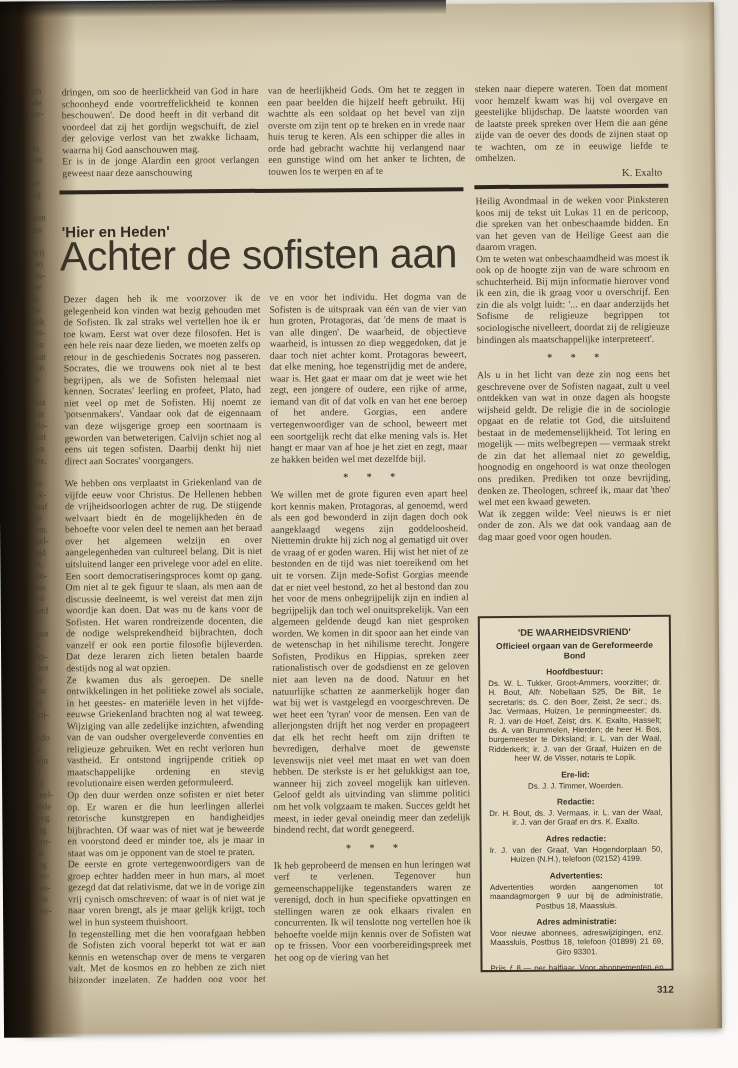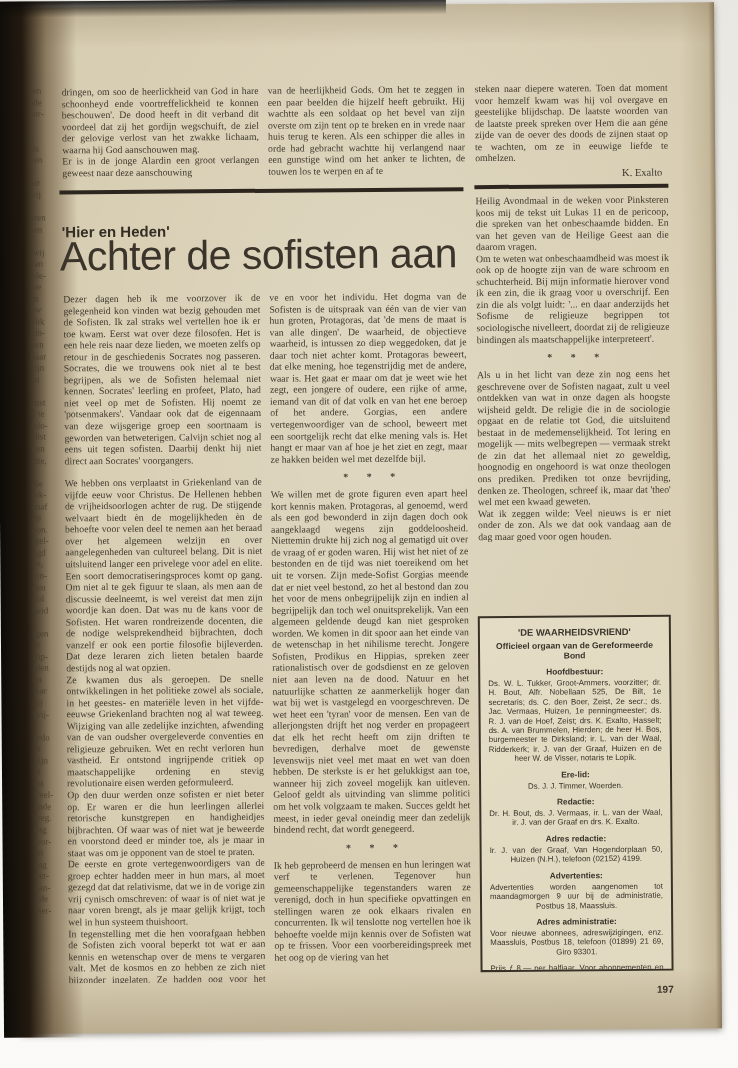--- a/index.html
+++ b/index.html
@@ -198,15 +198,15 @@
 
       <div class="ib-h">Advertenties:</div>
       <div class="ib-b">Advertenties worden aangenomen tot maandagmorgen 9 uur bij de administratie, Postbus 18, Maassluis.</div>
 
       <div class="ib-h">Adres administratie:</div>
       <div class="ib-b">Voor nieuwe abonnees, adreswijzigingen, enz. Maassluis, Postbus 18, telefoon (01899) 21 69, Giro 93301.</div>
 
       <div class="ib-b ib-price">Prijs ƒ 8,— per halfjaar. Voor abonnementen en advertenties (25 ct. per mm, bij contract lager) wende men zich tot de administratie Postbus 18, Maassluis.</div>
     </div>
 
-    <div class="pagenum">197</div>
+    <div class="pagenum">312</div>
   </div>
 </div>
 
 </body></html>

